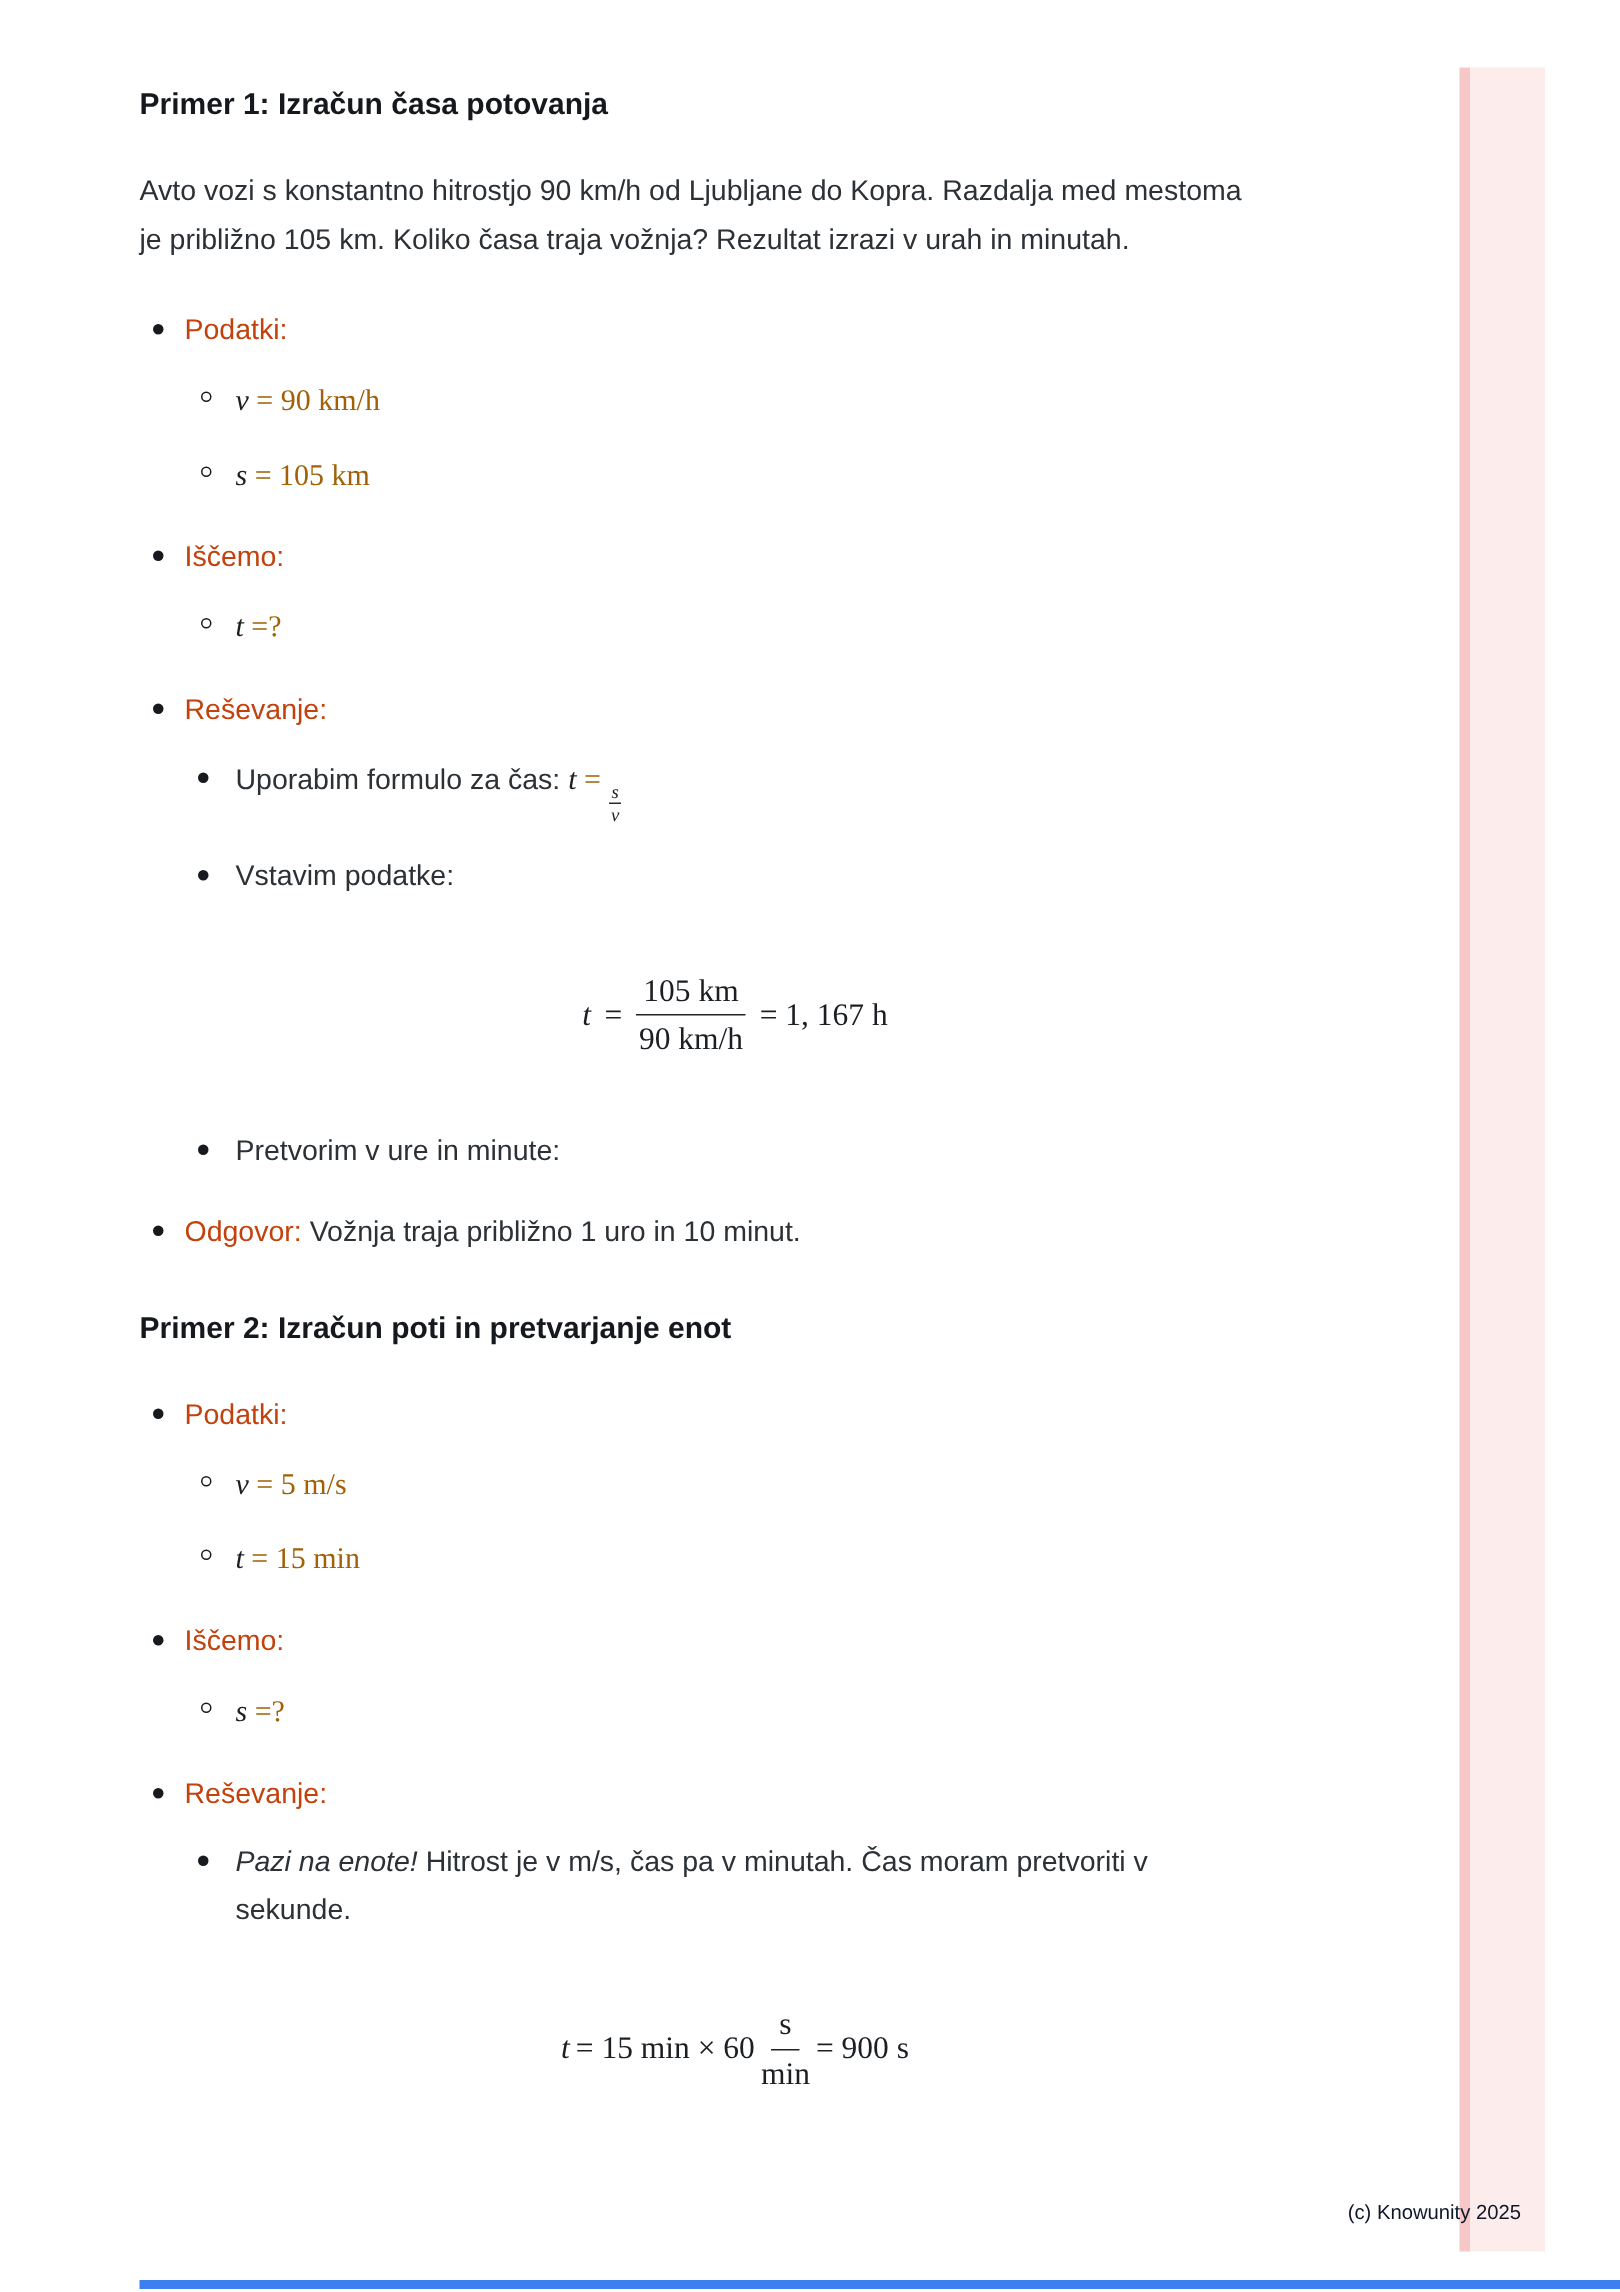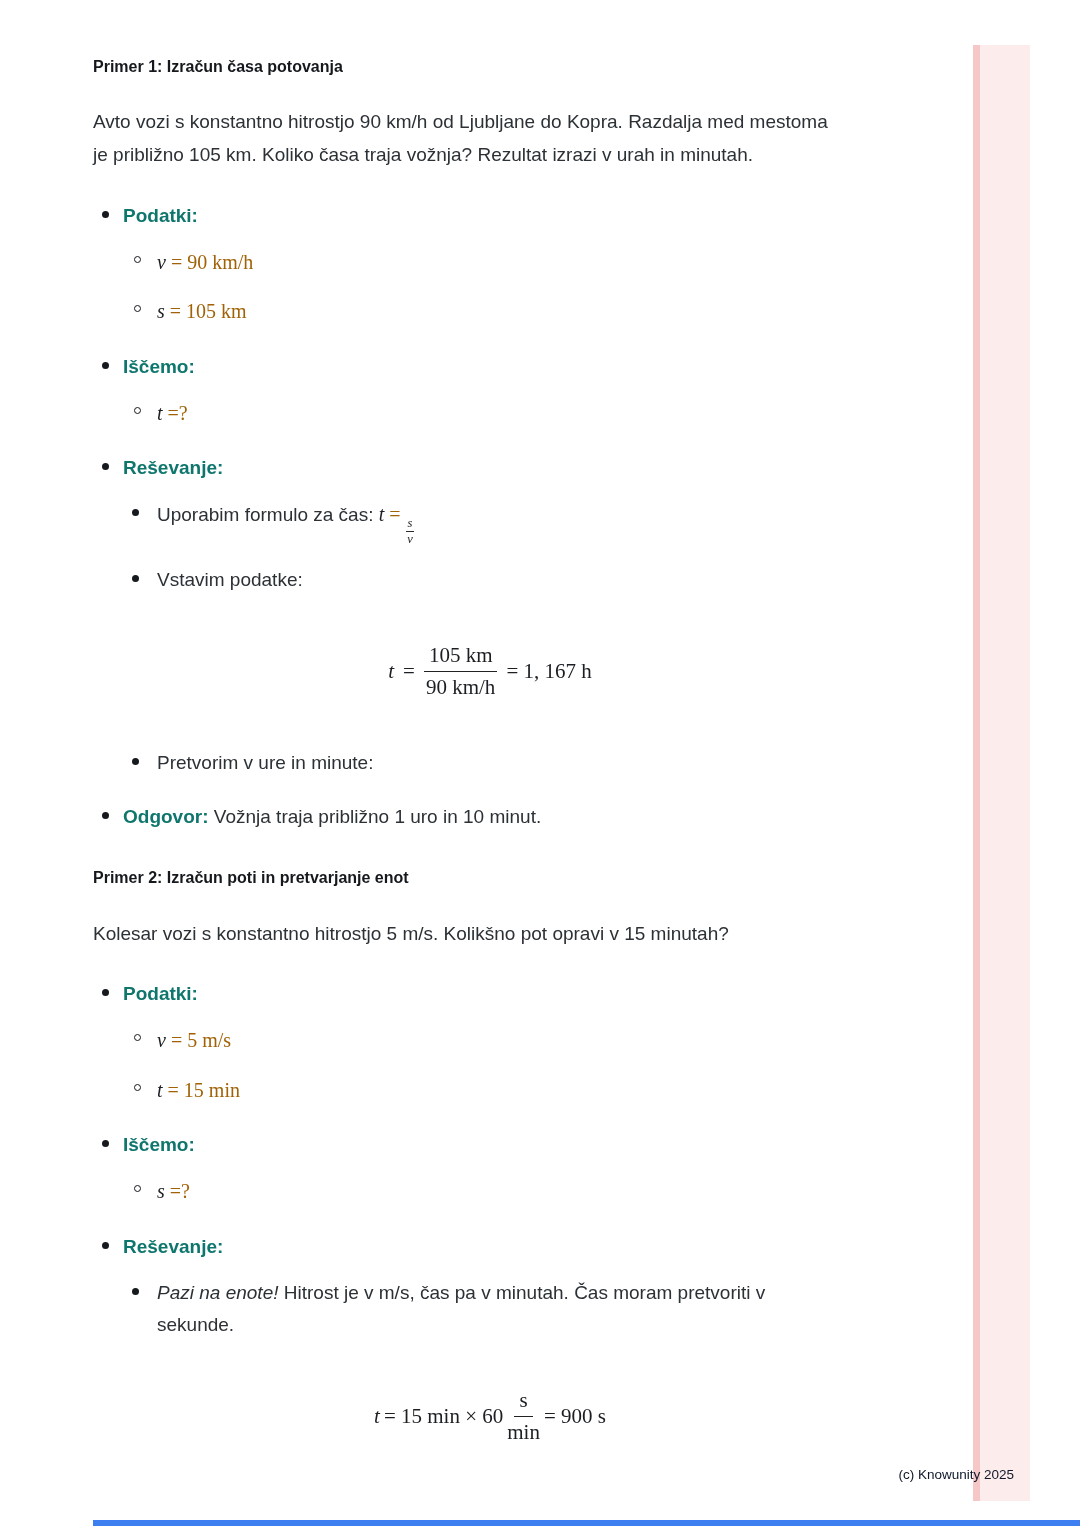--- a/index.html
+++ b/index.html
@@ -25,21 +25,21 @@
   }
   .footer-credit {
     position: absolute; right: 66px; bottom: 46px;
     font-size: 13.5px; color: #0f172a; z-index: 3;
   }
   .content {
     position: absolute; left: 93px; top: 56px; width: 800px;
     font-size: 19px; line-height: 1.68; z-index: 2;
   }
   h2 {
-    font-size: 16px; font-weight: 700; color: #15181c;
+    font-size: 20px; font-weight: 700; color: #15181c;
     margin: 0 0 28px 0; line-height: 1.4;
   }
   h2.second { margin-top: 34px; }
   p.intro { margin: 0 0 28px 0; max-width: 752px; line-height: 1.72; }
   ul { list-style: none; margin: 0; padding: 0; }
   .l1 > li { position: relative; padding-left: 30px; margin-bottom: 22px; }
   .l1 > li > .marker-disc,
   .l2d > li > .marker-disc {
     position: absolute; left: 9px; top: 11px;
     width: 7px; height: 7px; border-radius: 50%; background: #16191d;
@@ -49,21 +49,21 @@
   .l2 > li > .marker-circle,
   .l3 > li > .marker-circle {
     position: absolute; left: 11px; top: 10px;
     width: 7px; height: 7px; border-radius: 50%;
     border: 1.6px solid #16191d; background: transparent;
   }
   .l2d { margin-top: 14px; }
   .l2d > li { margin-bottom: 18px; }
   .l3 { margin-top: 12px; }
   .l3 > li { position: relative; padding-left: 32px; margin-bottom: 14px; }
-  .bold { font-weight: 700; color: #0f766e; }
+  .bold { font-weight: 400; color: #c2410c; }
   .em { font-style: italic; }
   
   .m  { font-family: "Liberation Serif", serif; font-size: 20px; color: #a16207; }
   .mi { font-family: "Liberation Serif", serif; font-style: italic; font-size: 20px; color: #1b1e22; }
   .sfrac {
     display: inline-flex; flex-direction: column; align-items: center;
     vertical-align: -6px; font-family: "Liberation Serif", serif;
     font-size: 12.5px; line-height: 1.15; font-style: italic; color: #1b1e22;
   }
   .sfrac .n { border-bottom: 1px solid #2a2a2a; padding: 0 2px; }
@@ -151,21 +151,20 @@
     </li>
 
     <li>
       <span class="marker-disc"></span>
       <span class="bold">Odgovor:</span><span> Vožnja traja približno 1 uro in 10 minut.</span>
     </li>
   </ul>
 
   <h2 class="second">Primer 2: Izračun poti in pretvarjanje enot</h2>
 
-  <p class="intro">Kolesar vozi s konstantno hitrostjo 5 m/s. Kolikšno pot opravi v 15 minutah?</p>
 
   <ul class="l1">
 
     <li>
       <span class="marker-disc"></span>
       <span class="bold">Podatki:</span>
       <ul class="l2">
         <li>
           <span class="marker-circle"></span>
           <span class="mi">v</span><span class="m"> = 5 m/s</span>

